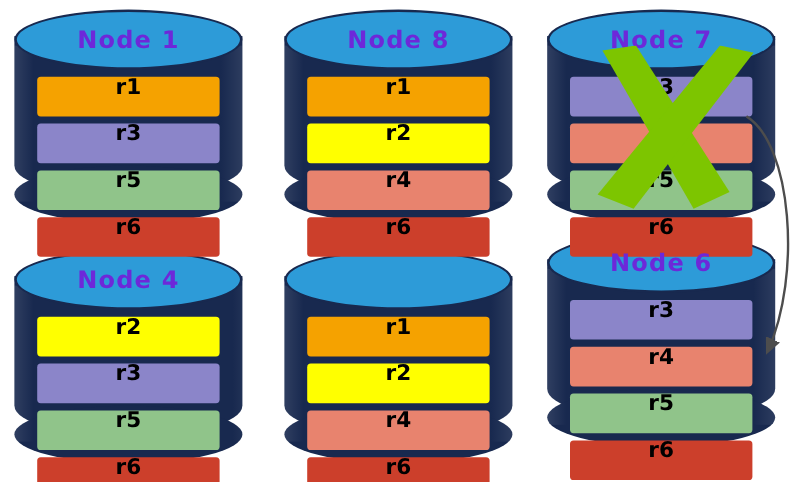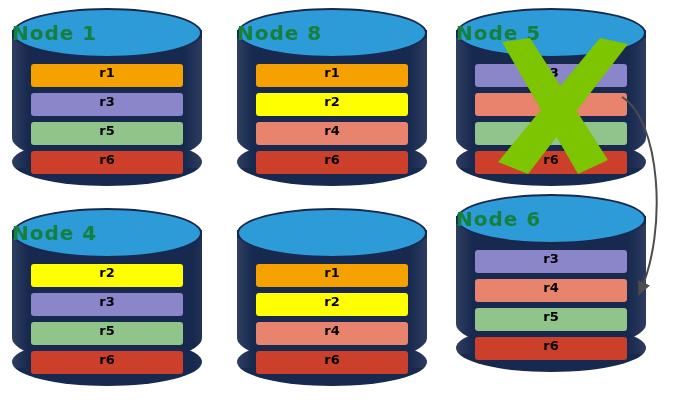--- a/index.html
+++ b/index.html
@@ -69,42 +69,43 @@
     border: 2px solid #18294f;
     box-sizing: border-box;
   }
   .node-title {
     position: absolute;
     left: 0;
     top: 0;
     width: 190px;
     height: 50px;
     line-height: 50px;
-    color: #15803d;
+    text-align: center;
+    color: #6d28d9;
     font-size: 20px;
     font-weight: bold;
     letter-spacing: 1px;
     z-index: 4;
   }
 
   
   .bars {
     position: absolute;
     left: 19px;
     top: 56px;
     width: 152px;
     z-index: 3;
   }
   .bar {
-    height: 23px;
+    height: 33px;
     margin-bottom: 6px;
     border-radius: 3px;
     text-align: center;
     line-height: 17px;
-    font-size: 13px;
+    font-size: 18px;
     font-weight: bold;
     color: #000000;
   }
 
   
   .x-mark {
     position: absolute;
     left: 12px;
     top: 30px;
     width: 166px;
@@ -157,21 +158,21 @@
           <div class="bar" style="background: rgb(232, 131, 110);">r4</div>
           <div class="bar" style="background: rgb(204, 63, 43);">r6</div>
         </div>
       </div>
       <div class="node" style="left: 456px; top: 8px;">
         <div class="cyl-body"></div>
         <div class="cyl-bottom"></div>
         <div class="cyl-shade-l"></div>
         <div class="cyl-shade-r"></div>
         <div class="cyl-top"></div>
-        <div class="node-title">Node 5</div>
+        <div class="node-title">Node 7</div>
         <div class="bars">
           <div class="bar" style="background: rgb(139, 133, 201);">r3</div>
           <div class="bar" style="background: rgb(232, 131, 110);">r4</div>
           <div class="bar" style="background: rgb(144, 196, 138);">r5</div>
           <div class="bar" style="background: rgb(204, 63, 43);">r6</div>
         </div>
         <svg class="x-mark" viewBox="0 0 166 140">
           <g fill="#7dc500">
             <path d="M 34 4 L 62 0 L 140 122 L 110 136 Z"></path>
             <path d="M 132 0 L 160 6 L 60 136 L 30 124 Z"></path>

